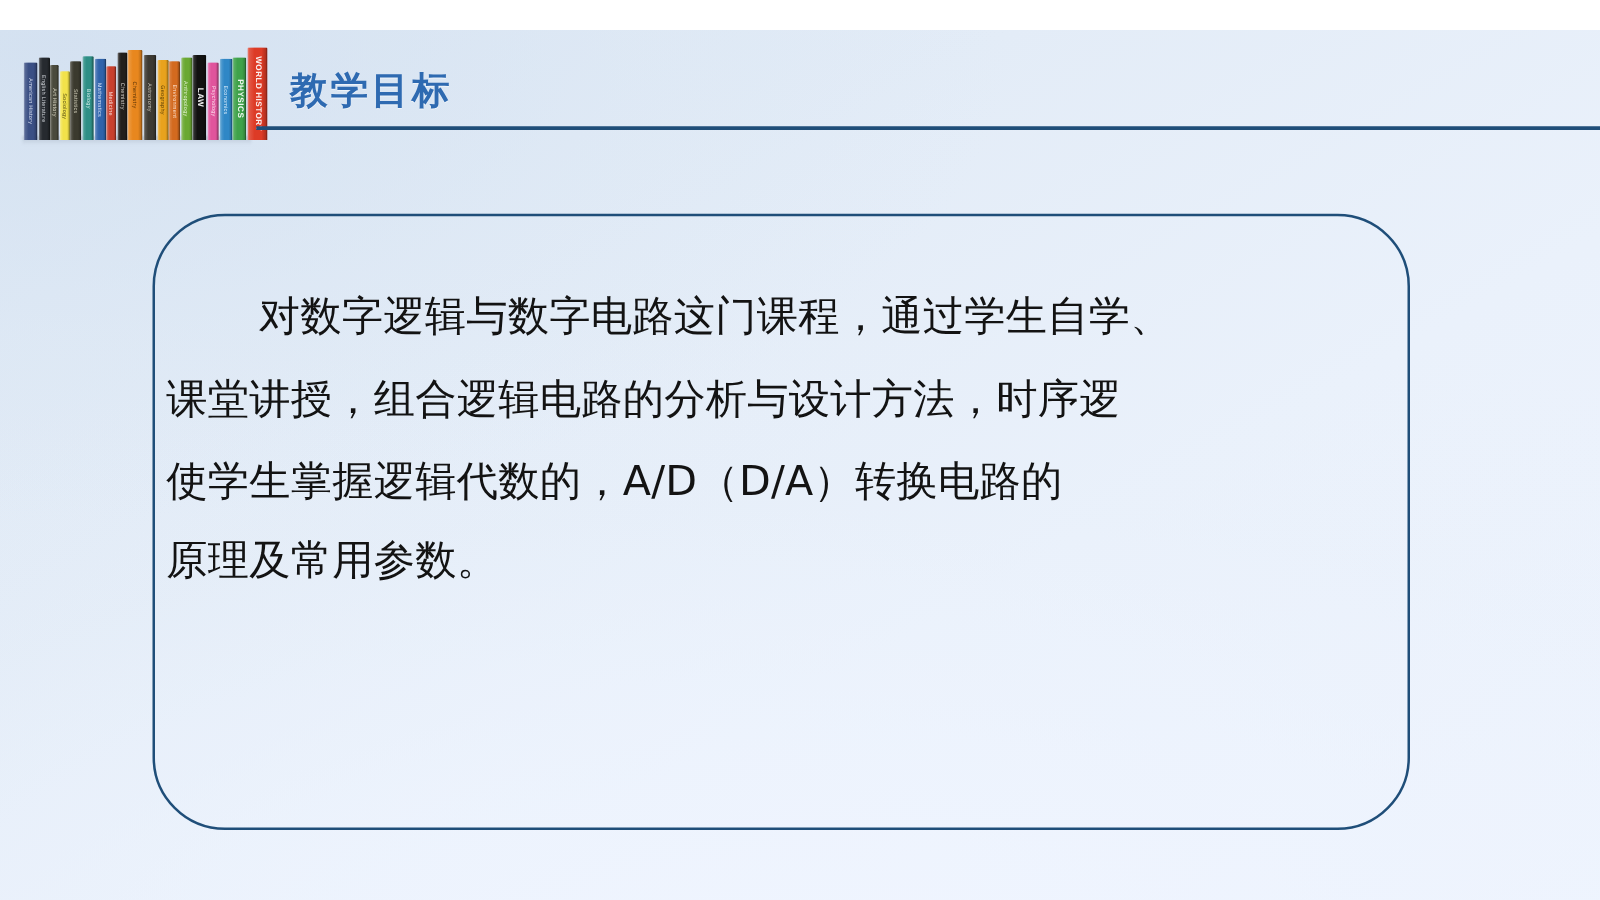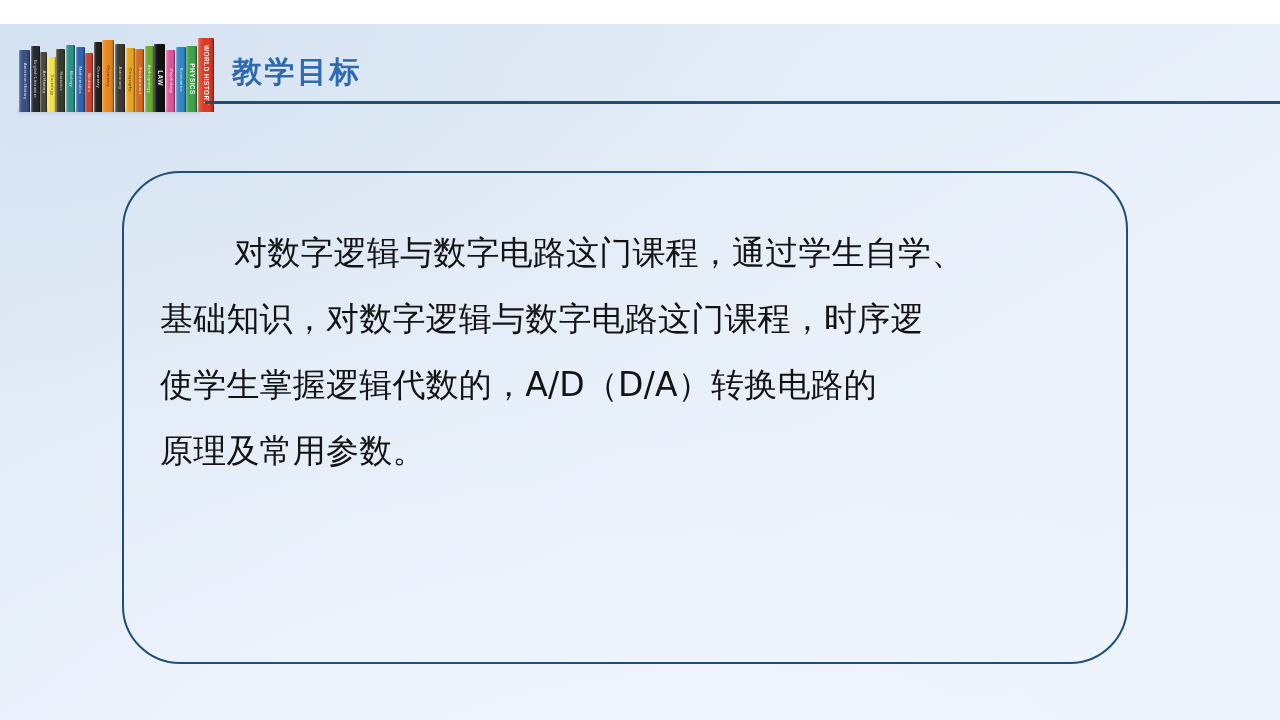--- a/index.html
+++ b/index.html
@@ -130,21 +130,21 @@
     top: 147px;
     width: 1006px;
     height: 493px;
     border: 2.5px solid #1f4e79;
     border-radius: 58px;
     box-sizing: border-box;
   }
 
   .body-text {
     position: absolute;
-    left: 160px;
+    left: 133px;
     top: 196px;
     width: 960px;
     font-size: 33px;
     line-height: 66px;
     color: #131313;
     font-family: "DejaVu Sans", "Liberation Sans", sans-serif;
     letter-spacing: 0.2px;
     text-indent: 74px;
     text-align: left;
     white-space: normal;
@@ -224,18 +224,18 @@
 
     <div class="header-title">教学目标</div>
 
     <div class="header-rule"></div>
   </div>
 
   <div class="content-box"></div>
 
   <div class="body-text" id="body-text">
       <div style="text-indent: 74px;">对数字逻辑与数字电路这门课程，通过学生自学、</div>
-      <div style="text-indent: 0px;">基础知识，对数字逻辑与数字电路这门课程，时序逻</div>
+      <div style="text-indent: 0px;">课堂讲授，组合逻辑电路的分析与设计方法，时序逻</div>
       <div style="text-indent: 0px;">使学生掌握逻辑代数的，A/D（D/A）转换电路的</div>
-      <div style="text-indent: 0px;">原理及常用参数。</div>
+      <div style="text-indent: 0px; font-family: Liberation Mono, monospace;">原理及常用参数。</div>
     </div>
 
 </div>
 
 </body></html>

